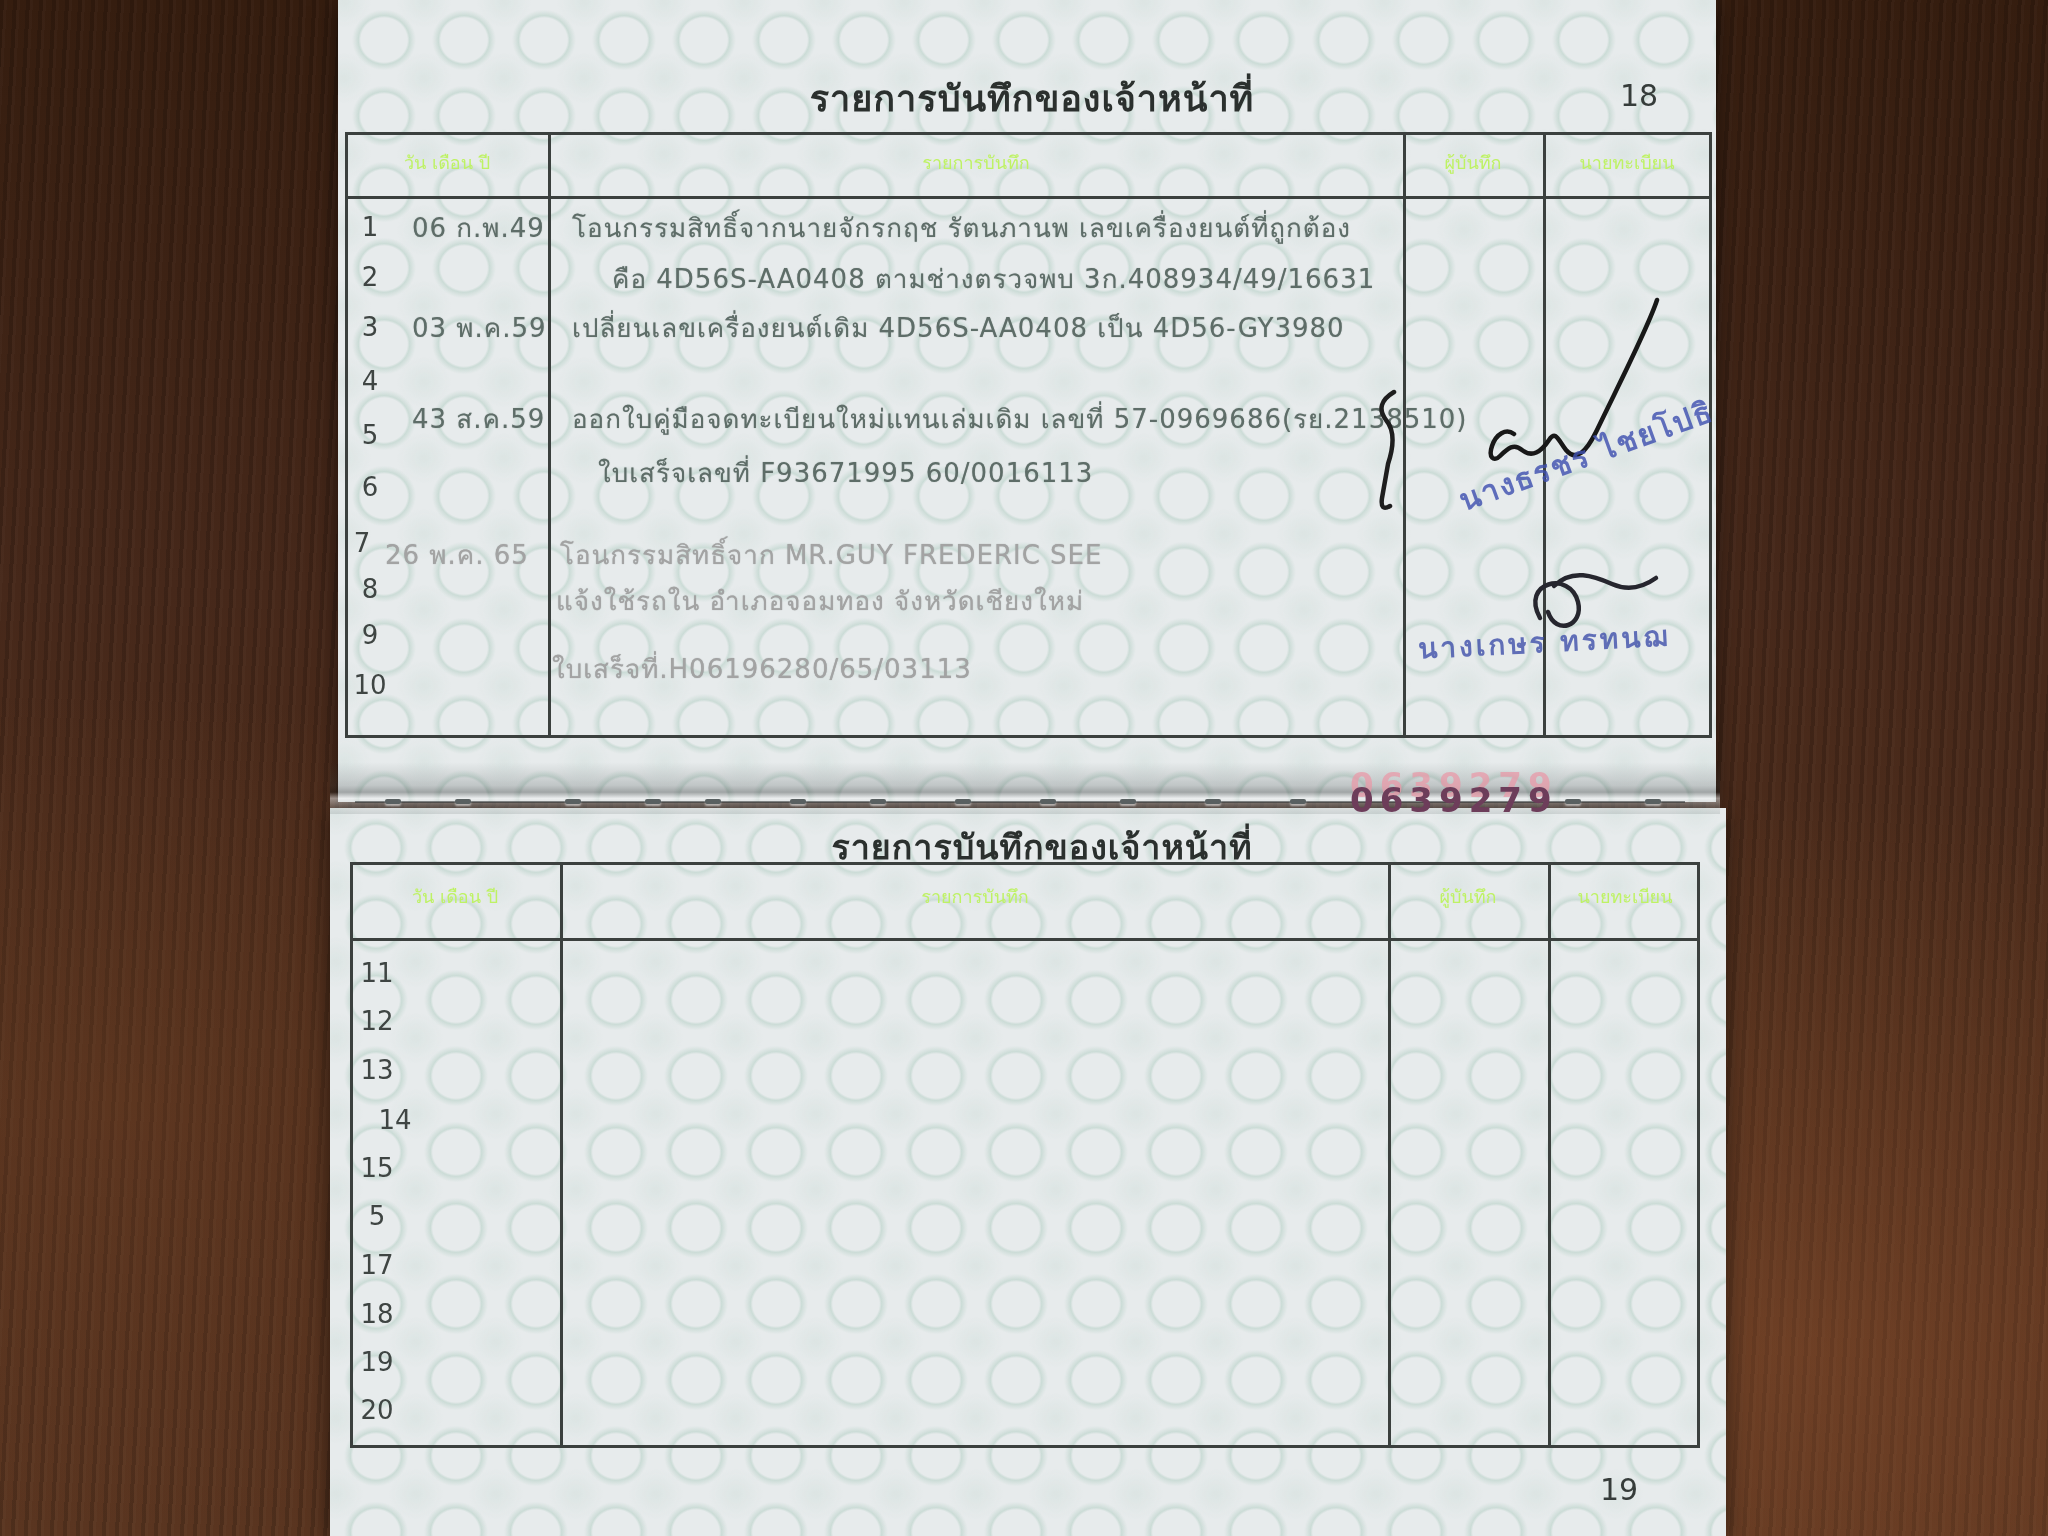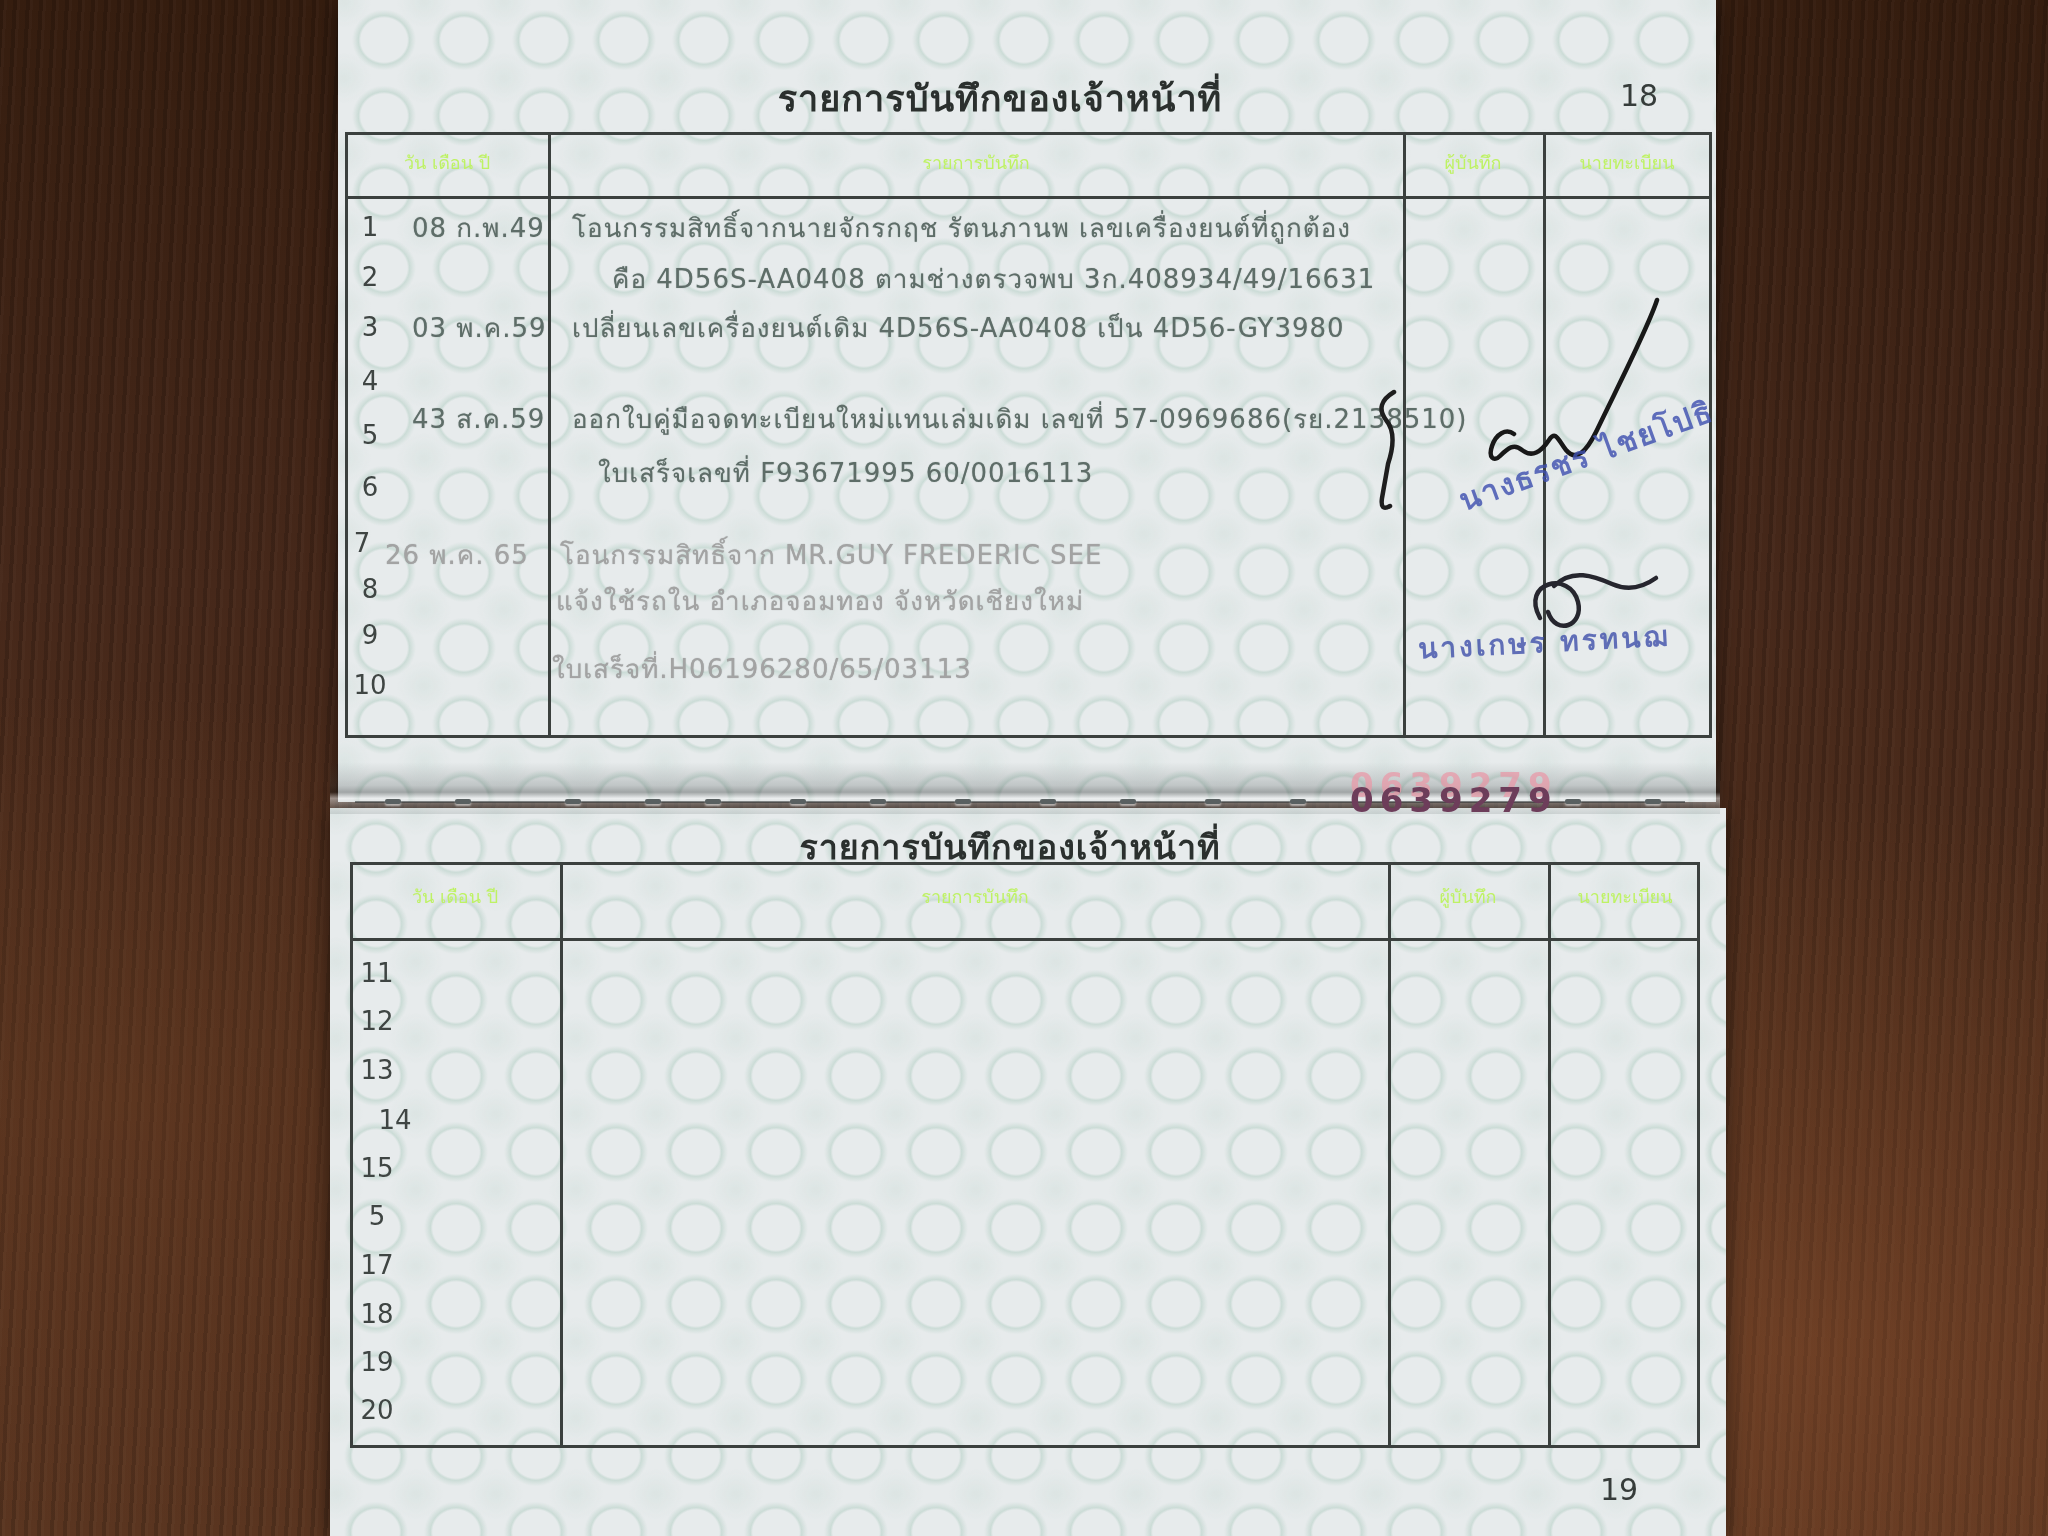--- a/index.html
+++ b/index.html
@@ -25,21 +25,21 @@
     background-position:6px 2px, 46px 40px;
     box-shadow:0 6px 22px rgba(0,0,0,.55);
   }
   .paper-top{left:338px;top:0;width:1378px;height:802px;}
   .paper-bottom{left:330px;top:808px;width:1396px;height:728px;}
   .fold-shadow{position:absolute;left:330px;top:762px;width:1390px;height:52px;
     background:linear-gradient(180deg,rgba(60,70,70,0) 0%,rgba(60,70,70,.22) 45%,rgba(30,35,35,.34) 58%,rgba(250,252,252,.5) 70%,rgba(90,100,100,.18) 100%);}
   .tline{position:absolute;background:#3b403e;}
   .h{height:3px;} .v{width:3px;}
   .hdr{position:absolute;color:#bef264;font-size:18px;transform:translateX(-50%);white-space:nowrap;}
-  .title{position:absolute;color:#2b302e;font-size:36px;font-weight:600;transform:translateX(-50%);white-space:nowrap;letter-spacing:1px;}
+  .title{position:absolute;color:#2b302e;font-size:36px;font-weight:600;transform:translateX(-50%);white-space:nowrap;letter-spacing:1px;margin-left:32px;}
   .rn{position:absolute;color:#3f4543;font-size:26px;width:44px;text-align:center;}
   .tw{position:absolute;white-space:nowrap;font-size:26px;letter-spacing:1px;}
   .tw-old{color:#5e6d68;text-shadow:0 0 1px rgba(94,109,104,.55);}
   .tw-new{color:#a3a3a3;text-shadow:0 0 1px rgba(62,71,69,.4);}
   .stamp-red{position:absolute;left:1270px;top:58px;font-size:46px;font-weight:bold;
     letter-spacing:3px;white-space:nowrap;opacity:.92;text-shadow:1px 1px 0 rgba(201,85,106,.35);}
   .pageno{position:absolute;color:#363c3a;font-size:30px;}
   .stamp-blue{position:absolute;font-weight:bold;white-space:nowrap;}
   .docnum{position:absolute;left:1350px;top:780px;font-size:34px;font-weight:bold;letter-spacing:6px;
     color:#6d3d5a;text-shadow:0 -15px 0 rgba(232,154,168,.75);}
@@ -96,21 +96,21 @@
     <span class="rn" style="left:348px;top:262px">2</span>
     <span class="rn" style="left:348px;top:312px">3</span>
     <span class="rn" style="left:348px;top:366px">4</span>
     <span class="rn" style="left:348px;top:420px">5</span>
     <span class="rn" style="left:348px;top:472px">6</span>
     <span class="rn" style="left:340px;top:528px">7</span>
     <span class="rn" style="left:348px;top:574px">8</span>
     <span class="rn" style="left:348px;top:620px">9</span>
     <span class="rn" style="left:348px;top:670px">10</span>
 
-    <div class="tw tw-old" style="left:412px;top:207px">08 ก.พ.49</div>
+    <div class="tw tw-old" style="left:412px;top:207px">06 ก.พ.49</div>
     <div class="tw tw-old" style="left:572px;top:207px">โอนกรรมสิทธิ์จากนายจักรกฤช รัตนภานพ เลขเครื่องยนต์ที่ถูกต้อง</div>
     <div class="tw tw-old" style="left:612px;top:258px">คือ 4D56S-AA0408 ตามช่างตรวจพบ 3ก.408934/49/16631</div>
 
     <div class="tw tw-old" style="left:412px;top:307px">03 พ.ค.59</div>
     <div class="tw tw-old" style="left:572px;top:307px">เปลี่ยนเลขเครื่องยนต์เดิม 4D56S-AA0408 เป็น 4D56-GY3980</div>
 
     <div class="tw tw-old" style="left:412px;top:398px">43 ส.ค.59</div>
     <div class="tw tw-old" style="left:572px;top:398px">ออกใบคู่มือจดทะเบียนใหม่แทนเล่มเดิม เลขที่ 57-0969686(รย.2138510)</div>
     <div class="tw tw-old" style="left:598px;top:452px">ใบเสร็จเลขที่ F93671995 60/0016113</div>
 

